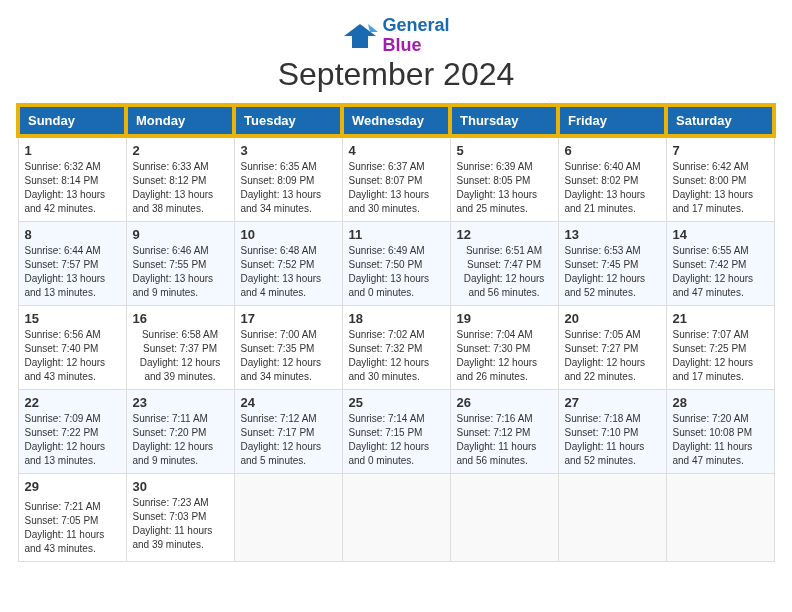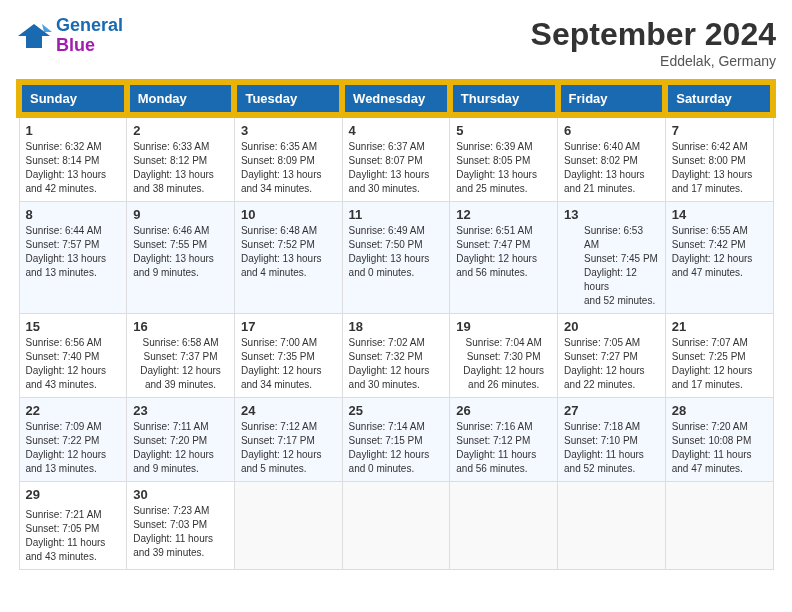--- a/index.html
+++ b/index.html
@@ -6,22 +6,23 @@
     body {
       font-family: Arial, sans-serif;
       background: #fff;
       width: 792px;
       min-height: 612px;
       padding: 16px;
     }
     .header {
       display: flex;
       justify-content: space-between;
-      align-items: flex-start;
+      align-items: center;
       margin-bottom: 10px;
+      flex-direction: column;
     }
     .logo {
       display: flex;
       align-items: center;
       gap: 4px;
     }
     .logo-text {
       font-size: 18px;
       font-weight: bold;
       color: #333;
@@ -33,38 +34,38 @@
     .logo-bird {
       width: 36px;
       height: 36px;
     }
     .title-block {
       text-align: right;
     }
     .title-block .month-year {
       font-size: 32px;
       color: #333;
-      font-weight: bold;
+      font-weight: normal;
     }
     .title-block .location {
       font-size: 14px;
       color: #555;
     }
     .calendar {
       width: 100%;
       border-collapse: collapse;
     }
     .calendar th {
       background: #1a6ab1;
       color: #fff;
       font-size: 13px;
       font-weight: bold;
       padding: 6px 8px;
       text-align: left;
-      border: 6px solid #eab308;
+      border: 4px solid #eab308;
     }
     .calendar td {
       width: calc(100% / 7);
       vertical-align: top;
       padding: 5px 6px;
       border: 1px solid #ddd;
       font-size: 10.5px;
       color: #333;
       background: #fff;
       min-height: 80px;
@@ -96,21 +97,20 @@
       <polygon points="18,6 34,18 26,18 26,30 10,30 10,18 2,18" fill="#1a6ab1"></polygon>
       <polygon points="26,6 36,14 28,14" fill="#4aa0e0"></polygon>
     </svg>
     <div class="logo-text">
       <div><span>General</span></div>
       <div style="color:#a21caf;">Blue</div>
     </div>
   </div>
   <div class="title-block">
     <div class="month-year">September 2024</div>
-    <div class="location">Eddelak, Germany</div>
   </div>
 </div>
 
 <table class="calendar">
   <thead>
     <tr id="col-headers">
         <th>Sunday</th>
         <th>Monday</th>
         <th>Tuesday</th>
         <th>Wednesday</th>
@@ -195,28 +195,28 @@
         </td>
         <td>
           <span class="day-num">11</span>
           <div class="day-info" style="white-space: pre-line;">Sunrise: 6:49 AM
 Sunset: 7:50 PM
 Daylight: 13 hours
 and 0 minutes.</div>
         </td>
         <td>
           <span class="day-num">12</span>
-          <div class="day-info" style="white-space: pre-line;">Sunrise: 6:51 AM
+          <div class="day-info" style="white-space: pre-line; text-align: center;">Sunrise: 6:51 AM
 Sunset: 7:47 PM
 Daylight: 12 hours
 and 56 minutes.</div>
         </td>
         <td>
           <span class="day-num">13</span>
-          <div class="day-info" style="white-space: pre-line; margin-left: 20px;">Sunrise: 6:53 AM
+          <div class="day-info" style="white-space: pre-line;">Sunrise: 6:53 AM
 Sunset: 7:45 PM
 Daylight: 12 hours
 and 52 minutes.</div>
         </td>
         <td>
           <span class="day-num">14</span>
           <div class="day-info" style="white-space: pre-line;">Sunrise: 6:55 AM
 Sunset: 7:42 PM
 Daylight: 12 hours
 and 47 minutes.</div>
@@ -246,21 +246,21 @@
         </td>
         <td>
           <span class="day-num">18</span>
           <div class="day-info" style="white-space: pre-line;">Sunrise: 7:02 AM
 Sunset: 7:32 PM
 Daylight: 12 hours
 and 30 minutes.</div>
         </td>
         <td>
           <span class="day-num">19</span>
-          <div class="day-info" style="white-space: pre-line; text-align: center;">Sunrise: 7:04 AM
+          <div class="day-info" style="white-space: pre-line;">Sunrise: 7:04 AM
 Sunset: 7:30 PM
 Daylight: 12 hours
 and 26 minutes.</div>
         </td>
         <td>
           <span class="day-num">20</span>
           <div class="day-info" style="white-space: pre-line;">Sunrise: 7:05 AM
 Sunset: 7:27 PM
 Daylight: 12 hours
 and 22 minutes.</div>

